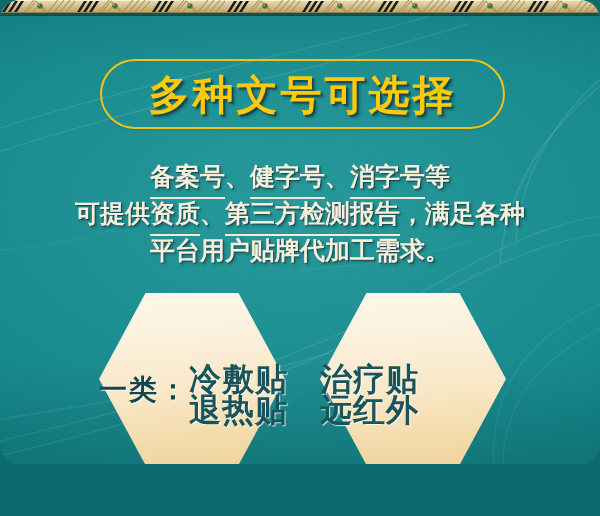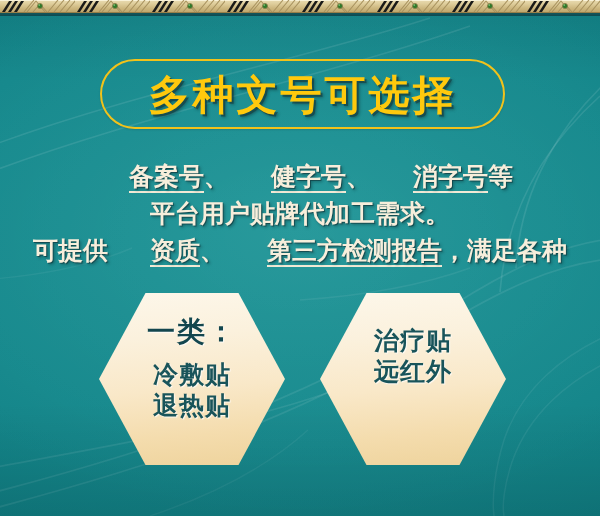--- a/index.html
+++ b/index.html
@@ -7,23 +7,24 @@
     padding: 0;
     background: #0d6a6e;
   }
   body {
     font-family: "DejaVu Sans", "Liberation Sans", sans-serif;
   }
 
   #poster {
     position: relative;
     width: 600px;
-    height: 516px;
+    height: 464px;
     overflow: hidden;
     background: radial-gradient(ellipse 900px 520px at 48% 44%, #1c9496 0%, #15888c 42%, #0f7b80 72%, #0b6a70 100%);
+    border-radius: 20px;
   }
 
   
   .swirl-layer {
     position: absolute;
     inset: 0;
     pointer-events: none;
   }
   .swirl-layer svg { display: block; width: 100%; height: 100%; }
 
@@ -107,22 +108,21 @@
     text-shadow:
       1px 1px 0 rgba(16,52,56,0.62),
       2px 2px 3px rgba(8,36,40,0.40);
     white-space: nowrap;
   }
   .body-copy .ln { display: block; }
   .body-copy u,
   .body-copy .u {
     text-decoration: none;
     border-bottom: 2px solid #f2ead6;
-    padding-bottom: 0;
-    margin-left: 42px;
+    padding-bottom: 6px;
   }
 
   
   .hexes {
     position: absolute;
     left: 0; top: 0;
     width: 600px; height: 516px;
     z-index: 5;
   }
   .hex {
@@ -143,39 +143,39 @@
         #f4dcad 80%,
         #eed39c 100%);
     -webkit-clip-path: polygon(25% 0%, 75% 0%, 100% 50%, 75% 100%, 25% 100%, 0% 50%);
     clip-path: polygon(25% 0%, 75% 0%, 100% 50%, 75% 100%, 25% 100%, 0% 50%);
     filter: drop-shadow(2px 3px 3px rgba(6,40,44,0.35));
   }
   .hex-content {
     position: absolute;
     inset: 0;
     display: flex;
-    flex-direction: column;
+    flex-direction: row;
     align-items: center;
     justify-content: flex-start;
     padding-top: 22px;
     box-sizing: border-box;
     font-family: "DejaVu Serif", "Liberation Serif", serif;
     font-weight: bold;
   }
   .hex-title {
     font-size: 28px;
     line-height: 34px;
     letter-spacing: 2px;
     color: #13464e;
     text-shadow: 1px 1px 1px rgba(255,255,255,0.85);
     white-space: nowrap;
   }
   .hex-items {
     margin-top: 10px;
-    font-size: 25px;
+    font-size: 32px;
     line-height: 31px;
     letter-spacing: 1px;
     color: #19545a;
     text-shadow: 1px 1px 1px rgba(255,255,255,0.8);
     text-align: center;
   }
   .hex-items span { display: block; white-space: nowrap; }
 </style>
 </head>
 <body>
@@ -237,22 +237,22 @@
       </svg>
     </div>
     <div class="underline-dark"></div>
   </div>
 
   <div class="title-banner"></div>
   <div class="title-text">多种文号可选择</div>
 
   <div class="body-copy">
     <span class="ln"><span class="u">备案号</span><span>、</span><span class="u">健字号</span><span>、</span><span class="u">消字号</span><span>等</span></span>
+    <span class="ln"><span>可提供</span><span class="u">资质</span><span>、</span><span class="u">第三方检测报告</span><span>，满足各种</span></span>
     <span class="ln">平台用户贴牌代加工需求。</span>
-    <span class="ln"><span>可提供</span><span class="u">资质</span><span>、</span><span class="u">第三方检测报告</span><span>，满足各种</span></span>
   </div>
 
   <div class="hexes">
 
     <div class="hex hex-1">
       <div class="hex-shape"></div>
       <div class="hex-content">
         <div class="hex-title">一类：</div>
         <div class="hex-items">
           <span>冷敷贴</span>

